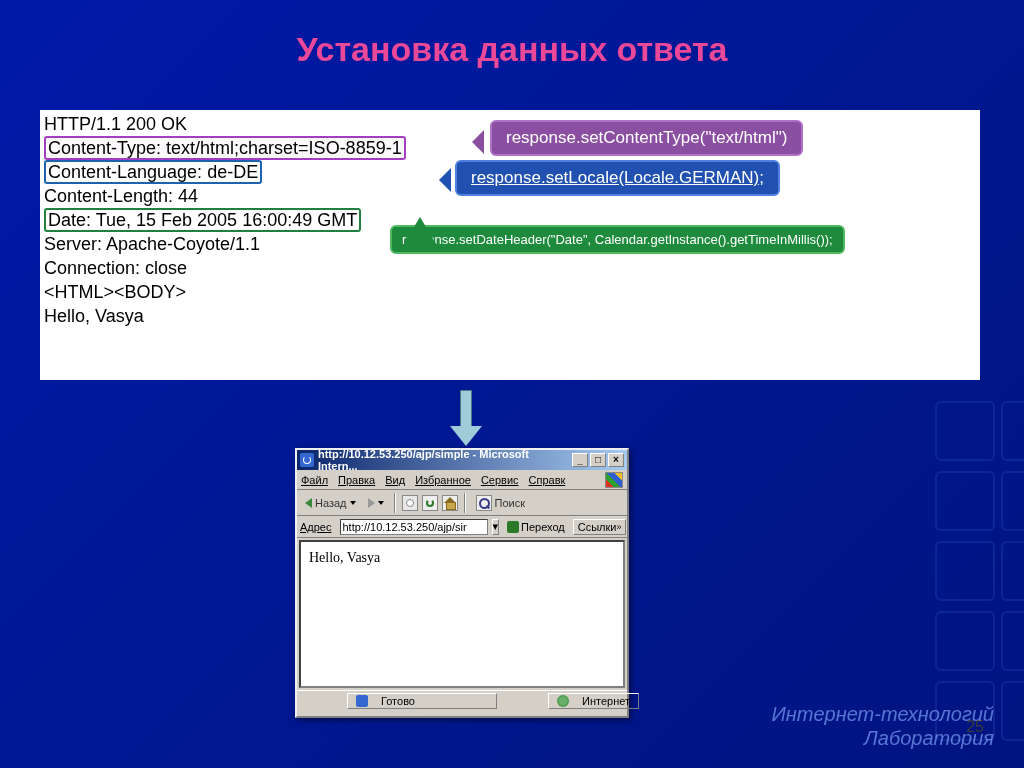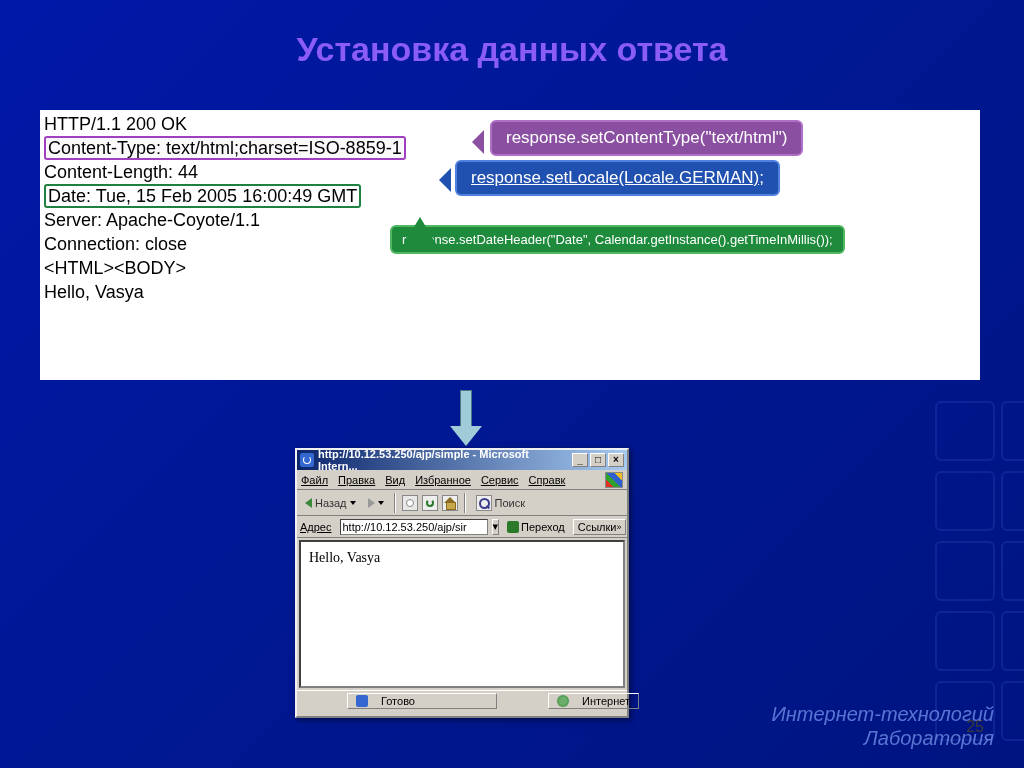--- a/index.html
+++ b/index.html
@@ -24,21 +24,21 @@
     border: 2px solid #6080ff;
     border-radius: 6px;
     margin: 3px;
     background: rgba(100,130,255,.05);
   }
   .title {
     position: absolute;
     top: 30px;
     left: 0; right: 0;
     text-align: center;
-    color: #8b5cf6;
+    color: #ec4899;
     font-size: 34px;
     font-weight: bold;
   }
   .code-panel {
     position: absolute;
     top: 110px;
     left: 40px;
     width: 940px;
     height: 270px;
     background: #fff;
@@ -310,20 +310,21 @@
   <div><span class="bg-key"></span><span class="bg-key"></span></div>
   <div><span class="bg-key"></span><span class="bg-key"></span></div>
   <div><span class="bg-key"></span><span class="bg-key"></span></div>
 </div>
 
 <div class="title">Установка данных ответа</div>
 
 <div class="code-panel">
   <div class="row">HTTP/1.1 200 OK</div>
   <div class="row"><span class="hl-purple">Content-Type: text/html;charset=ISO-8859-1</span></div>
+  <div class="row"><span class="hl-blue">Content-Language: de-DE</span></div>
   <div class="row">Content-Length: 44</div>
   <div class="row"><span class="hl-green">Date: Tue, 15 Feb 2005 16:00:49 GMT</span></div>
   <div class="row">Server: Apache-Coyote/1.1</div>
   <div class="row">Connection: close</div>
   <div class="row"></div>
   <div class="row">&lt;HTML&gt;&lt;BODY&gt;</div>
   <div class="row">Hello, Vasya</div>
 </div>
 
 <div class="callout purple">response.setContentType("text/html")</div>

